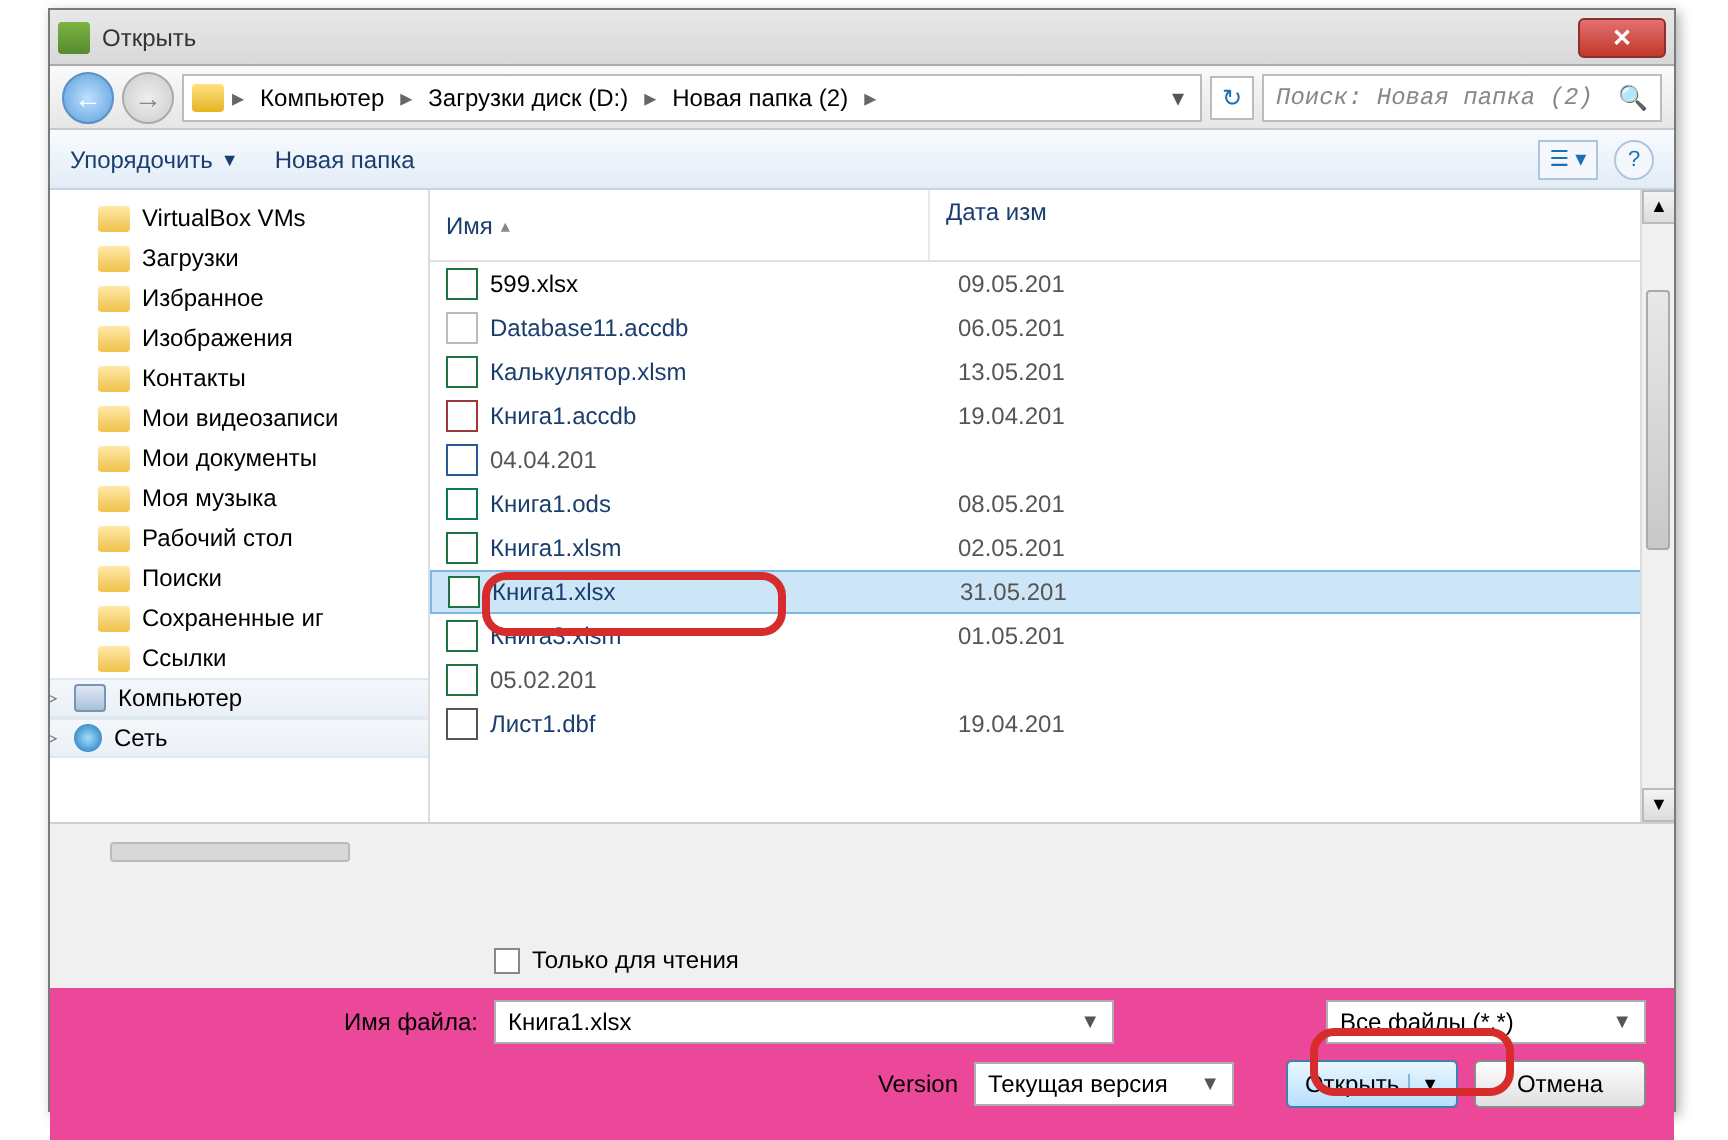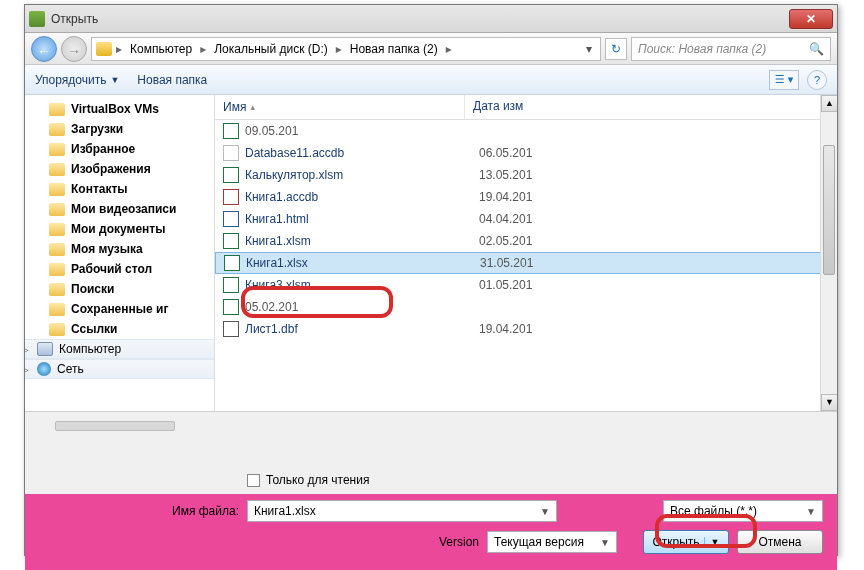--- a/index.html
+++ b/index.html
@@ -12,36 +12,36 @@
 .navbar { height: 32px; background: linear-gradient(#fafafa,#e6e6e6); display: flex; align-items: center; padding: 2px 6px; border-bottom: 1px solid #c8c8c8; gap: 4px; }
 .nav-btn { width: 26px; height: 26px; border-radius: 50%; border: 1px solid #5a8fc7; background: radial-gradient(#bfe0ff,#5a9edb); display: flex; align-items: center; justify-content: center; color: #fff; font-size: 14px; cursor: pointer; }
 .nav-btn.fwd { background: radial-gradient(#eee,#ccc); border-color: #aaa; color: #888; }
 .breadcrumb { flex: 1; height: 24px; border: 1px solid #bcbcbc; background: #fff; display: flex; align-items: center; padding: 0 4px; gap: 2px; }
 .bc-icon { width: 16px; height: 14px; background: linear-gradient(#ffe083,#e6b422); border-radius: 2px; }
 .bc-item { padding: 0 4px; color: #000; cursor: pointer; }
 .bc-sep { color: #666; padding: 0 2px; }
 .bc-drop { color: #555; padding: 0 4px; cursor: pointer; }
 .refresh { width: 22px; height: 22px; border: 1px solid #bcbcbc; background: #fff; text-align: center; line-height: 20px; color: #1b6fb5; cursor: pointer; }
 .search { width: 200px; height: 24px; border: 1px solid #bcbcbc; background: #fff; display: flex; align-items: center; padding: 0 6px; }
-.search span.ph { color: #888; font-style: italic; }
+.search span.ph { color: #888; font-style: italic; font-family: Liberation Mono, monospace; }
 .search .sicon { margin-left: auto; color: #1b6fb5; }
 .toolbar { height: 30px; background: linear-gradient(#f8fbff,#e2ecf7); display: flex; align-items: center; padding: 0 10px; gap: 18px; border-bottom: 1px solid #c8d4e0; }
 .tb-item { color: #1a3e6e; cursor: pointer; display: flex; align-items: center; gap: 4px; }
 .tb-right { margin-left: auto; display: flex; gap: 8px; align-items: center; }
 .tb-iconbtn { width: 30px; height: 20px; border: 1px solid #b0c4de; background: #f4f8fd; cursor: pointer; display:flex; align-items:center; justify-content:center; color:#1b6fb5; font-size:11px;}
 .body { display: flex; height: 316px; background: #fff; }
 .tree { width: 190px; border-right: 1px solid #dcdcdc; overflow: hidden; padding: 4px 0; }
-.tree-item { display: flex; align-items: center; gap: 6px; padding: 2px 8px 2px 24px; color: #000; cursor: pointer; height: 20px; font-weight: bold; }
+.tree-item { display: flex; align-items: center; gap: 6px; padding: 2px 8px 2px 24px; color: #000; cursor: pointer; height: 20px; }
 .tree-item .exp { width: 10px; margin-left: -14px; color: #666; font-size: 10px; }
 .tree-item.header { font-weight: normal; padding-left: 10px; background: linear-gradient(#f4f7fb,#eaf0f7); border-top:1px solid #e0e8f0; border-bottom:1px solid #e0e8f0; }
 .folder-icon { width: 16px; height: 13px; background: linear-gradient(#ffe9a8,#f0c14b); border-radius: 2px; flex-shrink:0; }
 .comp-icon { width:16px; height:14px; background:linear-gradient(#dfe8f3,#a9c0db); border:1px solid #7a94b4; border-radius:2px; flex-shrink:0;}
 .net-icon { width:14px; height:14px; border-radius:50%; background:radial-gradient(#9fe0ff,#1b6fb5); flex-shrink:0;}
 .filepane { flex: 1; position: relative; overflow: hidden; }
-.cols { display: flex; height: 25px; border-bottom: 1px solid #e0e0e0; background:#fff; }
+.cols { display: flex; height: 36px; border-bottom: 1px solid #e0e0e0; background:#fff; }
 .col { padding: 4px 8px; color: #1a3e6e; border-right: 1px solid #e8e8e8; cursor:pointer; }
 .col.name { width: 250px; display:flex; gap:4px; align-items:center;}
 .col.date { flex:1; }
 .files { height: 290px; overflow:hidden; position:relative;}
 .file-row { display: flex; align-items: center; height: 22px; padding: 0 8px; cursor: pointer; }
 .file-row.selected { background: #cde6f7; border:1px solid #7fb8e6; }
 .file-row .ficon { width: 16px; height: 16px; margin-right: 6px; flex-shrink:0; display:flex; align-items:center; justify-content:center; font-size:10px;}
 .ficon.xlsx { background:#fff; border:1px solid #1f7244; color:#1f7244;}
 .ficon.accdb { background:#fff; border:1px solid #a33639; color:#a33639;}
 .ficon.html { background:#fff; border:1px solid #2b5797; color:#2b5797;}
@@ -85,21 +85,21 @@
   </div>
 
   <div class="navbar">
     <div class="nav-btn">←</div>
     <div class="nav-btn fwd">→</div>
     <div class="breadcrumb">
       <span class="bc-icon"></span>
       <span class="bc-sep">▸</span>
       <span class="bc-item">Компьютер</span>
       <span class="bc-sep">▸</span>
-      <span class="bc-item">Локальный диск (D:)</span>
+      <span class="bc-item">Загрузки диск (D:)</span>
       <span class="bc-sep">▸</span>
       <span class="bc-item">Новая папка (2)</span>
       <span class="bc-sep">▸</span>
       <span class="bc-drop" style="margin-left:auto">▾</span>
     </div>
     <div class="refresh">↻</div>
     <div class="search">
       <span class="ph">Поиск: Новая папка (2)</span>
       <span class="sicon">🔍</span>
     </div>
@@ -182,41 +182,46 @@
       <div class="cols">
         <div class="col name">
             <span>Имя</span>
             <span style="font-size:9px;color:#888">▴</span>
           </div>
         <div class="col date">Дата изм</div>
       </div>
       <div class="files" id="files">
           <div class="file-row">
             <span class="ficon xlsx"></span>
+            <span class="fname black">599.xlsx</span>
             <span class="fdate">09.05.201</span>
           </div>
           <div class="file-row">
             <span class="ficon blank"></span>
             <span class="fname">Database11.accdb</span>
             <span class="fdate">06.05.201</span>
           </div>
           <div class="file-row">
             <span class="ficon xlsx"></span>
             <span class="fname">Калькулятор.xlsm</span>
             <span class="fdate">13.05.201</span>
           </div>
           <div class="file-row">
             <span class="ficon accdb"></span>
             <span class="fname">Книга1.accdb</span>
             <span class="fdate">19.04.201</span>
           </div>
           <div class="file-row">
             <span class="ficon html"></span>
-            <span class="fname">Книга1.html</span>
             <span class="fdate">04.04.201</span>
+          </div>
+          <div class="file-row">
+            <span class="ficon ods"></span>
+            <span class="fname">Книга1.ods</span>
+            <span class="fdate">08.05.201</span>
           </div>
           <div class="file-row">
             <span class="ficon xlsx"></span>
             <span class="fname">Книга1.xlsm</span>
             <span class="fdate">02.05.201</span>
           </div>
           <div class="file-row selected">
             <span class="ficon xlsx"></span>
             <span class="fname">Книга1.xlsx</span>
             <span class="fdate">31.05.201</span>

